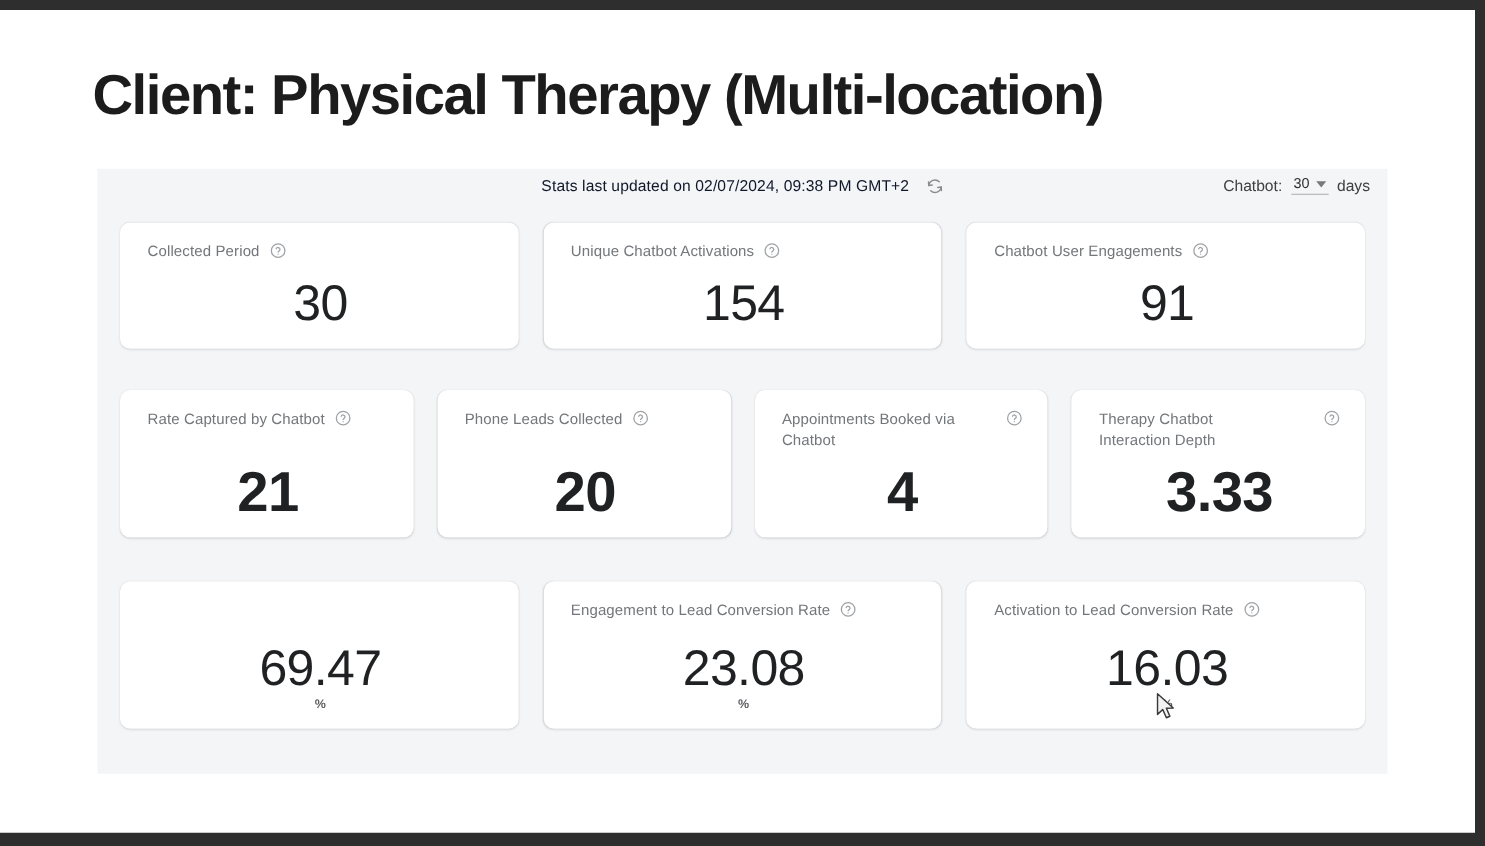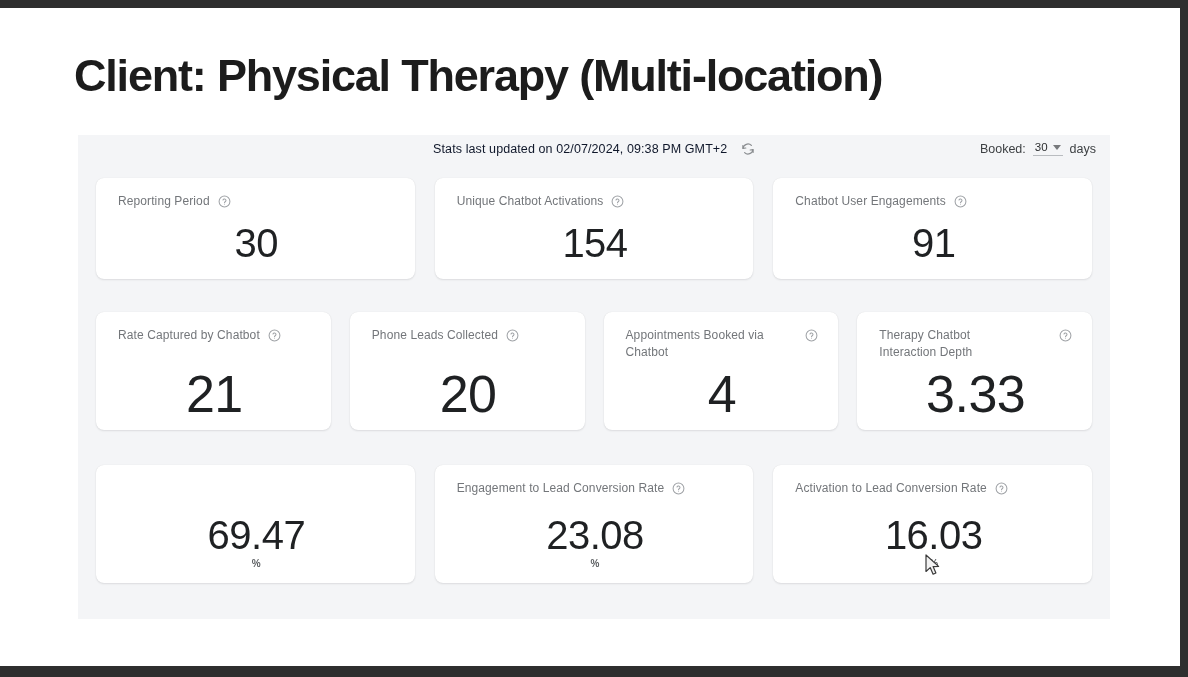--- a/index.html
+++ b/index.html
@@ -170,21 +170,21 @@
     padding-bottom: 2px;
   }
   .value-number {
     font-size: 40px;
     line-height: 44px;
     font-weight: 300;
     color: #1f2123;
     letter-spacing: -.5px;
     font-family: "Liberation Sans", sans-serif;
   }
-  .row-2 .value-number { font-size: 52px; }
+  .row-2 .value-number { font-size: 45px; font-weight: bold; }
   .value-unit {
     font-size: 10px;
     font-weight: 700;
     color: #5c5f62;
     margin-top: 1px;
     letter-spacing: .2px;
   }
 
   
   .cursor {
@@ -216,35 +216,35 @@
           <svg width="14" height="14" viewBox="0 0 24 24" fill="none" stroke="#8a8d90" stroke-width="2.1" stroke-linecap="round" stroke-linejoin="round">
             <path d="M20.5 13a8.5 8.5 0 0 1-14.3 5.2"></path>
             <path d="M3.5 11a8.5 8.5 0 0 1 14.3-5.2"></path>
             <polyline points="3.2,6.2 3.5,11 8.2,10.3"></polyline>
             <polyline points="20.8,17.8 20.5,13 15.8,13.7"></polyline>
           </svg>
         </span>
       </div>
 
       <div class="period-box">
-        <span>Booked:</span>
+        <span>Chatbot:</span>
         <span class="period-select">
           <span>30</span>
           <span class="caret"></span>
         </span>
         <span>days</span>
       </div>
 
     </div>
 
     <div class="row row-1">
 
       <div class="card">
         <div class="card-head">
-          <span class="card-label">Reporting Period</span>
+          <span class="card-label">Collected Period</span>
           <span class="help-icon">
             <svg width="13" height="13" viewBox="0 0 24 24" fill="none" stroke="#9fa2a6" stroke-width="1.9">
               <circle cx="12" cy="12" r="10"></circle>
               <path d="M9.2 9.2a2.9 2.9 0 0 1 5.6 1c0 2-2.8 2.4-2.8 4" stroke-linecap="round" fill="none"></path>
               <circle cx="12" cy="17.2" r="0.9" fill="#9fa2a6" stroke="none"></circle>
             </svg>
           </span>
         </div>
         <div class="card-value">
           <span class="value-number">30</span>

